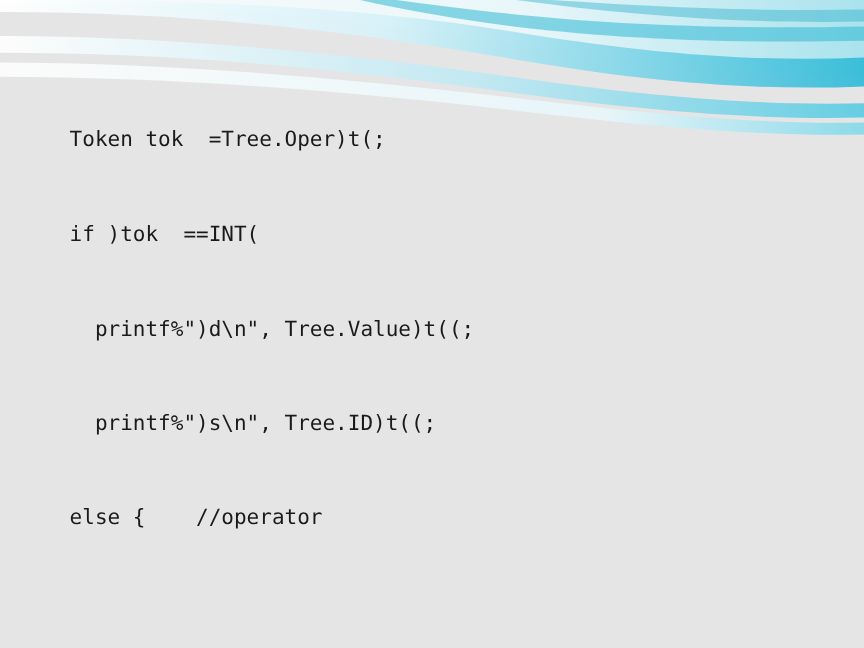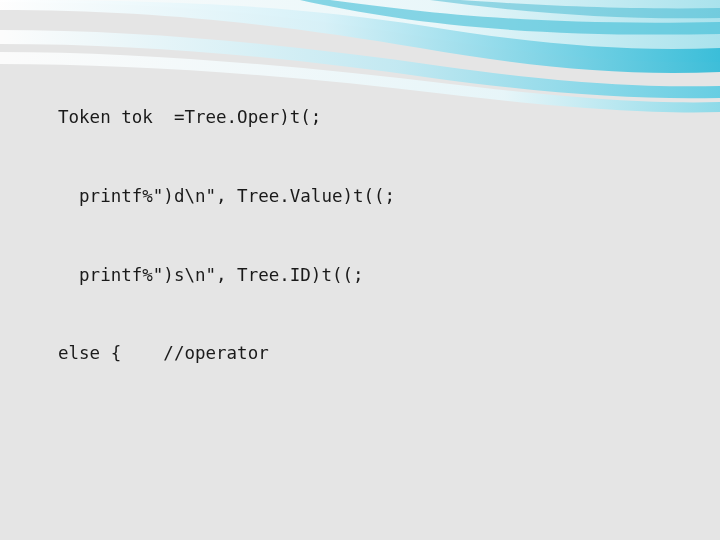--- a/index.html
+++ b/index.html
@@ -87,20 +87,21 @@
     <path d="M0,2 C170,2 300,16 430,38 C540,56 630,64 720,62 L720,0 L0,0 Z" fill="url(#g3)" opacity="0.85"></path>
     <path d="M0,10 C160,10 290,26 420,48 C535,68 625,76 720,72 L720,48 C625,52 535,44 425,26 C295,5 165,0 0,0 Z" fill="url(#g1)" opacity="0.95"></path>
     <path d="M0,30 C150,30 300,46 440,66 C555,82 640,88 720,86 L720,98 C640,100 550,94 432,78 C292,58 150,44 0,44 Z" fill="url(#g2)" opacity="0.9"></path>
     <path d="M0,52 C140,52 300,66 450,84 C570,98 650,104 720,102 L720,112 C650,114 565,108 445,94 C295,76 140,64 0,64 Z" fill="url(#g4)" opacity="0.85"></path>
     <path d="M300,0 C400,22 520,38 720,34 L720,22 C530,26 420,12 330,0 Z" fill="#2fb8d4" opacity="0.55"></path>
     <path d="M430,0 C520,12 610,20 720,18 L720,8 C615,10 520,4 460,0 Z" fill="#1fa9c9" opacity="0.4"></path>
   </svg>
 
   <div id="code-block">
     <div class="code-line">Token tok  =Tree.Oper)t(;</div>
+    <div class="code-line">if )tok  ==INT(</div>
     <div class="code-line">  printf%")d\n", Tree.Value)t((;</div>
     <div class="code-line">  printf%")s\n", Tree.ID)t((;</div>
     <div class="code-line">else {    //operator</div>
     
     
     
     
     
     
     

